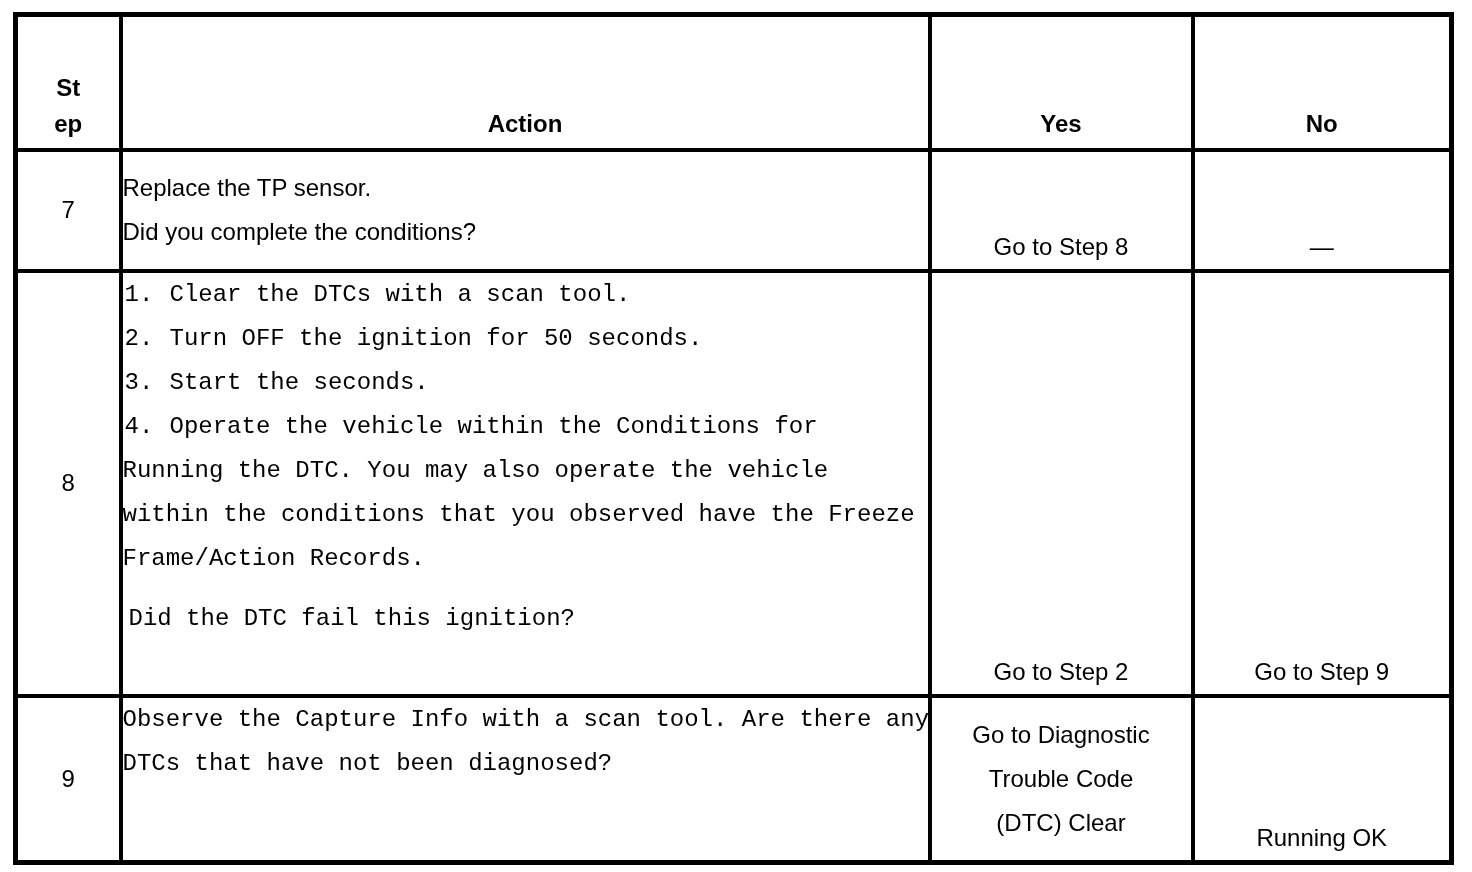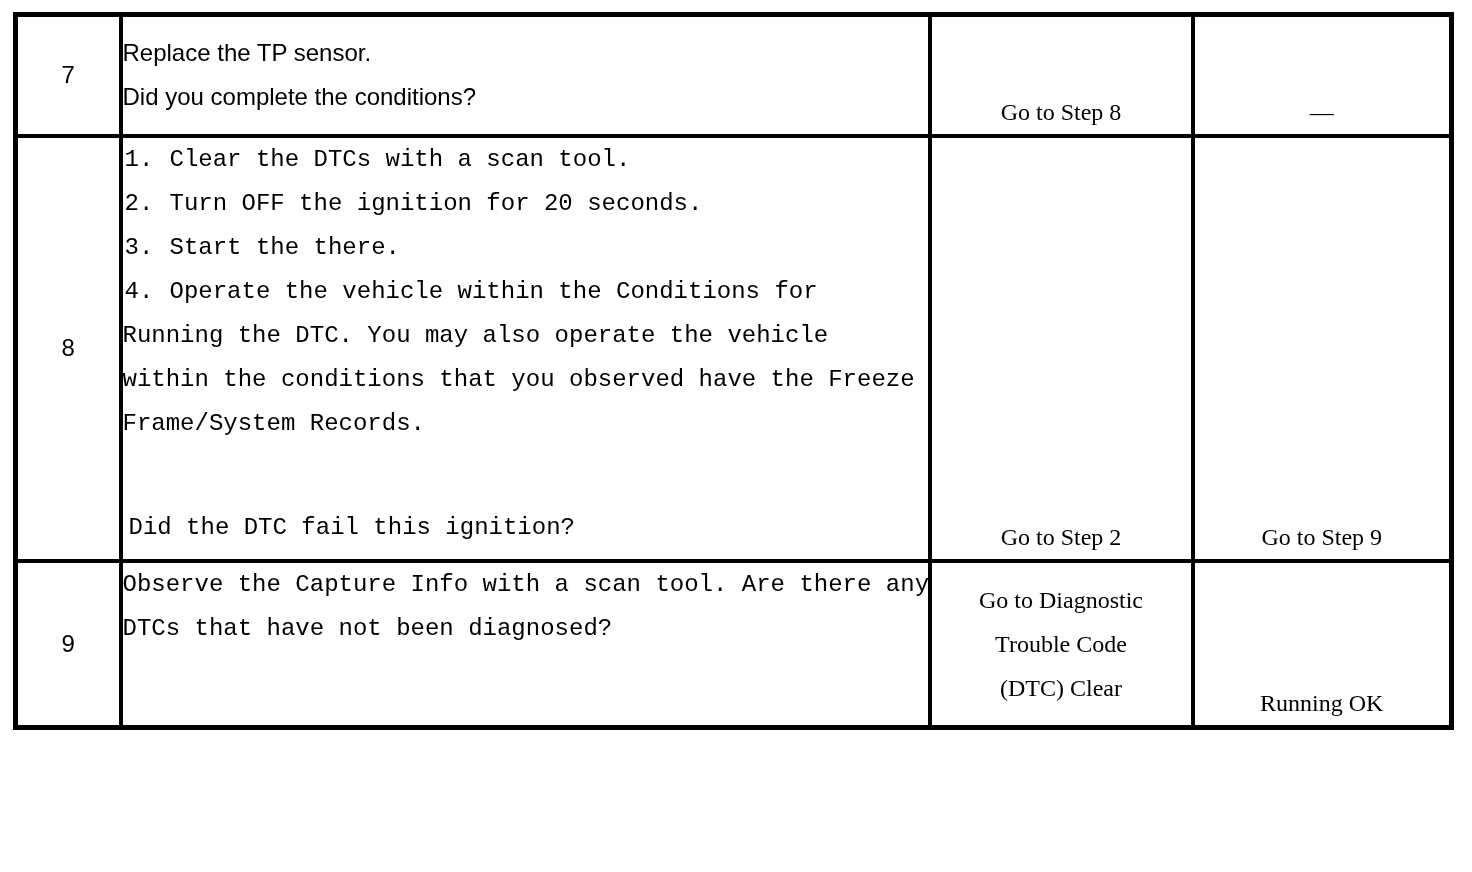--- a/index.html
+++ b/index.html
@@ -52,85 +52,93 @@
     line-height: 30px;
   }
   td.action-cell {
     text-align: left;
     padding-right: 12px;
     line-height: 44px;
   }
   td.result-cell {
     text-align: center;
     line-height: 44px;
-    font-family: Liberation Serif, serif;
   }
   .v-top { vertical-align: top; font-family: Liberation Mono, monospace; }
   .v-mid { vertical-align: middle; }
   .v-bot { vertical-align: bottom; }
   .pt-6  { padding-top: 6px; }
   .pt-12 { padding-top: 12px; }
   .pb-12 { padding-bottom: 12px; }
 
   .line {
     white-space: nowrap;
     line-height: 44px;
   }
   .line .num {
     display: inline-block;
     width: 45px;
     margin-left: 2px;
   }
   .line.question {
-    margin-top: 60px;  
+    margin-top: 16px;  
     margin-left: 6px;
   }
 </style>
 </head>
 <body>
 
 <div class="page">
   <table class="diag-table">
     <colgroup>
       <col style="width:105px">
       <col style="width:809px">
       <col style="width:263px">
       <col style="width:259px">
     </colgroup>
 
     <tbody>
+        <tr class="r-head">
+      <th>
+        <div>St</div>
+        <div>ep</div>
+      </th>
+      <th>Action</th>
+      <th>Yes</th>
+      <th>No</th>
+    </tr>
 
     <tr class="r-7">
       <td class="step-cell">7</td>
       <td class="action-cell v-mid">
         <div class="line">Replace the TP sensor.</div>
         <div class="line">Did you complete the conditions?</div>
       </td>
       <td class="result-cell v-bot pb-12">Go to Step 8</td>
       <td class="result-cell v-bot pb-12">—</td>
     </tr>
 
     <tr class="r-8">
       <td class="step-cell">8</td>
       <td class="action-cell v-top pt-6">
         <div class="line">
           <span class="num">1.</span><span>Clear the DTCs with a scan tool.</span>
         </div>
         <div class="line">
-          <span class="num">2.</span><span>Turn OFF the ignition for 20 seconds.</span>
+          <span class="num">2.</span><span>Turn OFF the ignition for 50 seconds.</span>
         </div>
         <div class="line">
-          <span class="num">3.</span><span>Start the there.</span>
+          <span class="num">3.</span><span>Start the seconds.</span>
         </div>
         <div class="line">
           <span class="num">4.</span><span>Operate the vehicle within the Conditions for</span>
         </div>
         <div class="line">Running the DTC. You may also operate the vehicle</div>
         <div class="line">within the conditions that you observed have the Freeze</div>
-        <div class="line">Frame/System Records.</div>
+        <div class="line">Frame/Action Records.</div>
         <div class="line question">Did the DTC fail this ignition?</div>
       </td>
       <td class="result-cell v-bot pb-12">Go to Step 2</td>
       <td class="result-cell v-bot pb-12">Go to Step 9</td>
     </tr>
 
     <tr class="r-9">
       <td class="step-cell">9</td>
       <td class="action-cell v-top pt-12">
         <div class="line">Observe the Capture Info with a scan tool. Are there any</div>

